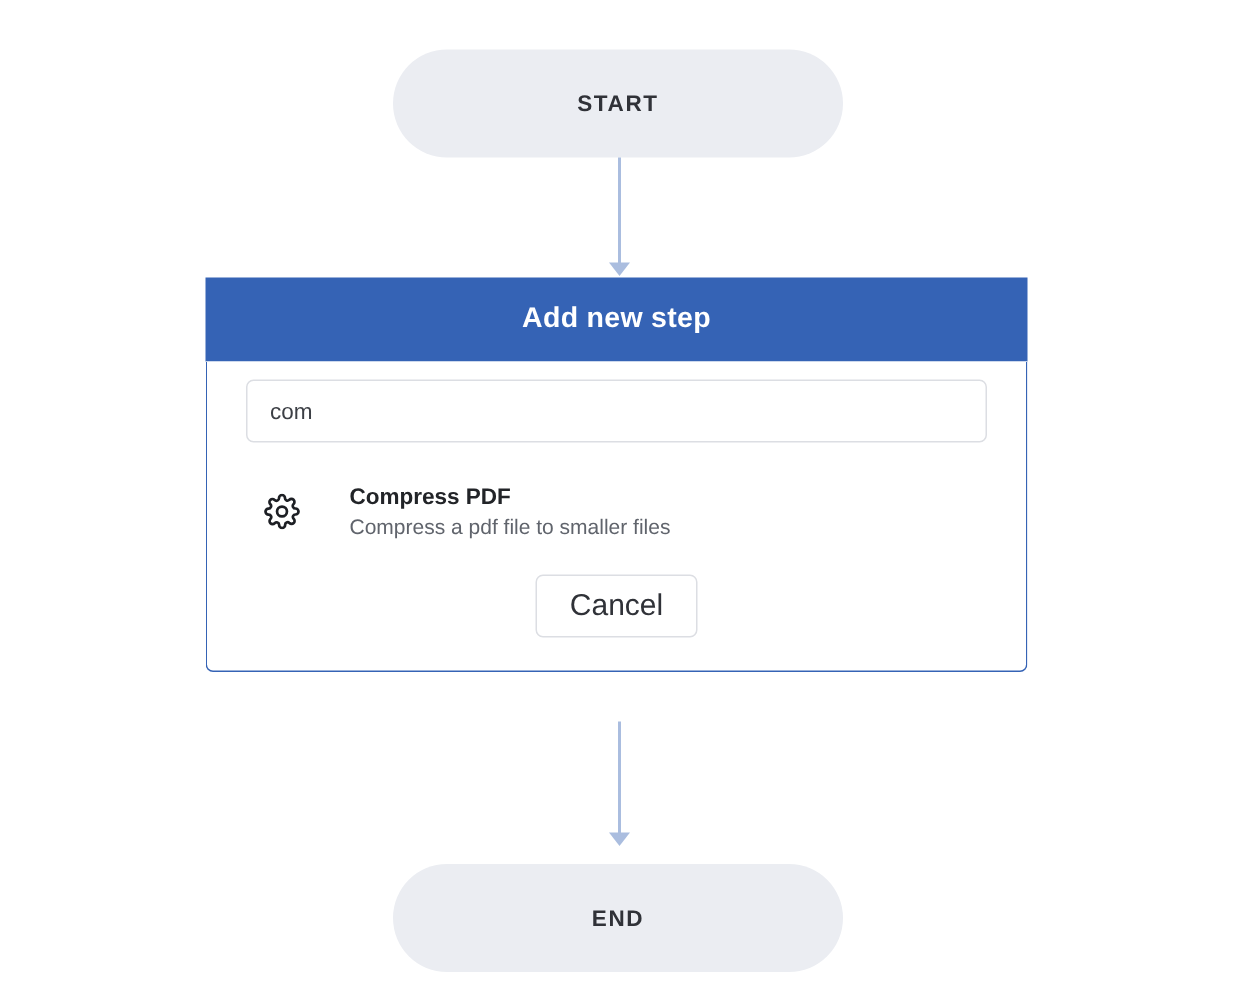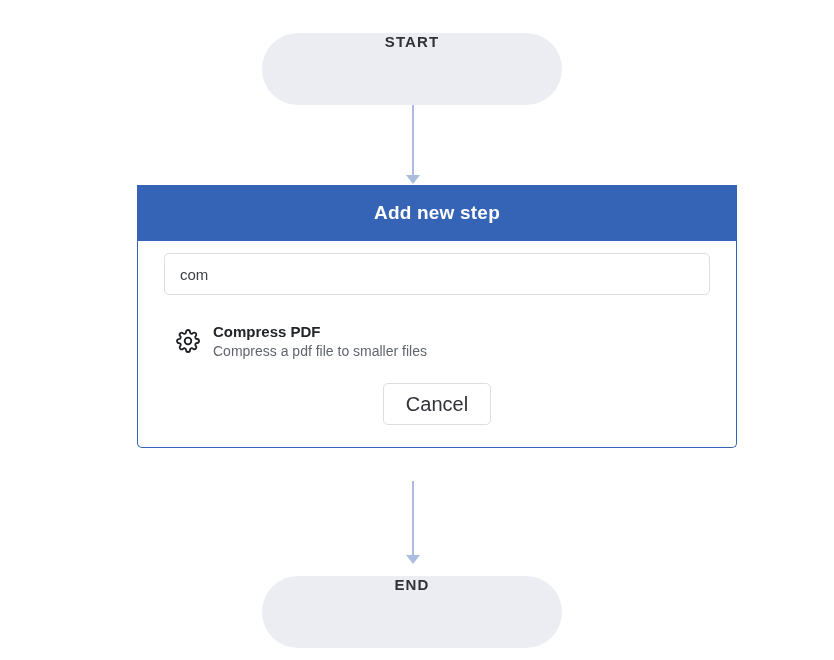--- a/index.html
+++ b/index.html
@@ -24,20 +24,21 @@
 
   
   .node-pill {
     position: absolute;
     left: 262px;
     width: 300px;
     height: 72px;
     background: #ebedf2;
     border-radius: 36px;
     display: flex;
+    align-items: center;
     justify-content: center;
   }
   .node-pill .node-label {
     font-size: 15px;
     font-weight: bold;
     letter-spacing: 1.1px;
     color: #303238;
     font-family: "Liberation Sans", sans-serif;
   }
   #node-start { top: 33px; }
@@ -70,21 +71,21 @@
   #connector-top .conn-head { top: 70px; }
   #connector-bottom { top: 481px; height: 84px; }
   #connector-bottom .conn-line { height: 76px; }
   #connector-bottom .conn-head { top: 74px; }
 
   
   #modal {
     position: absolute;
     left: 137px;
     top: 185px;
-    width: 600px;
+    width: 548px;
     box-sizing: border-box;
   }
   #modal-header {
     background: #3563b5;
     height: 56px;
     display: flex;
     align-items: center;
     justify-content: center;
   }
   #modal-title {
@@ -117,21 +118,21 @@
     outline: none;
     font-family: "Liberation Sans", sans-serif;
   }
   #search-input::placeholder { color: #a9adb5; }
 
   
   #result-list { margin-top: 26px; }
   .result-item {
     display: flex;
     align-items: center;
-    gap: 12px;
+    gap: 32px;
     padding: 2px 0 2px 11px;
     cursor: pointer;
   }
   .result-icon {
     flex: 0 0 auto;
     width: 26px;
     height: 26px;
     display: flex;
     align-items: center;
     justify-content: center;

